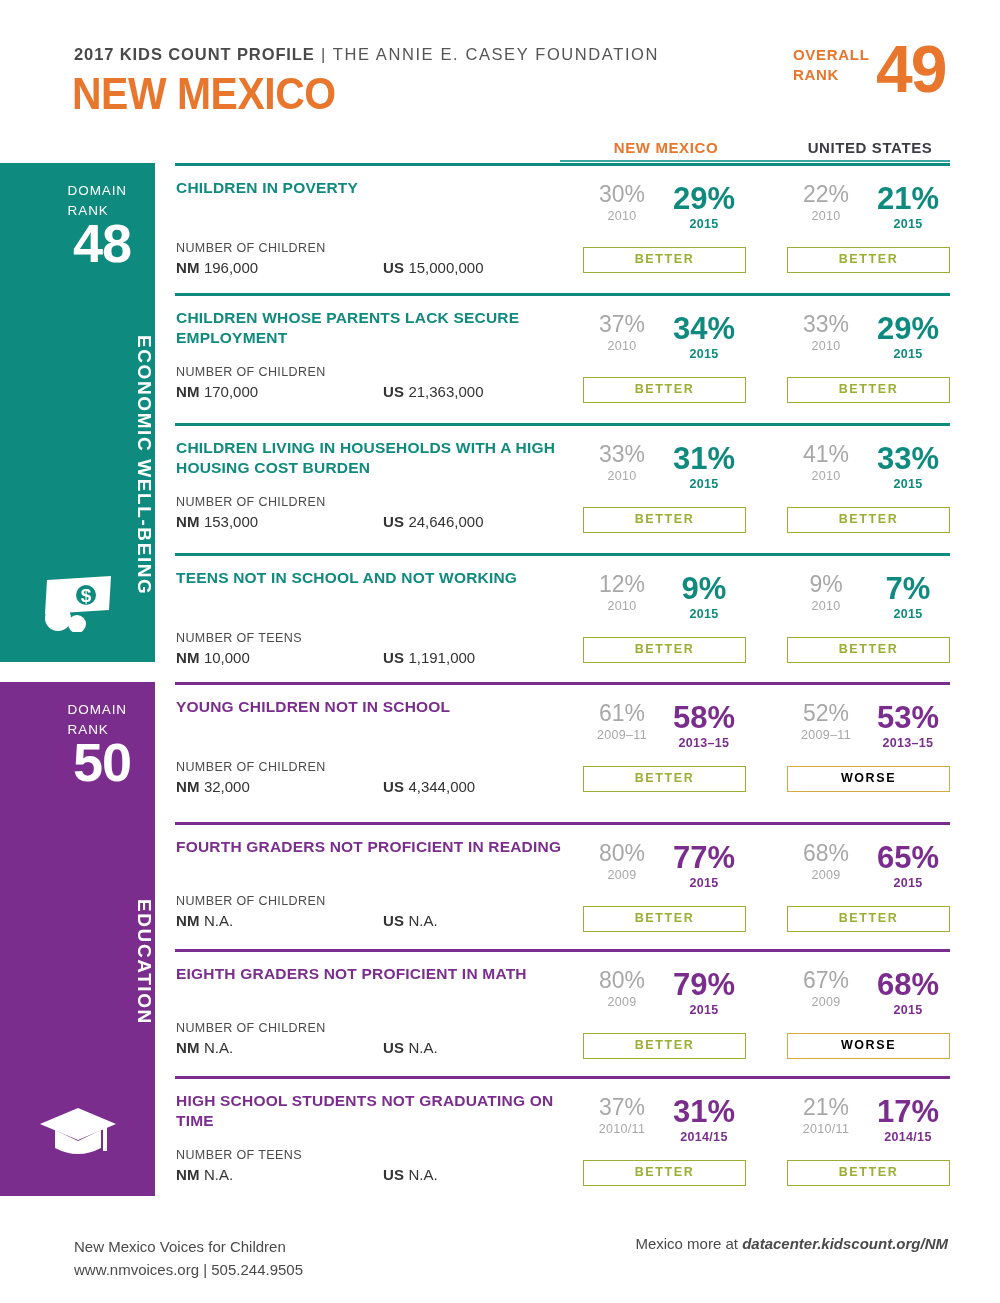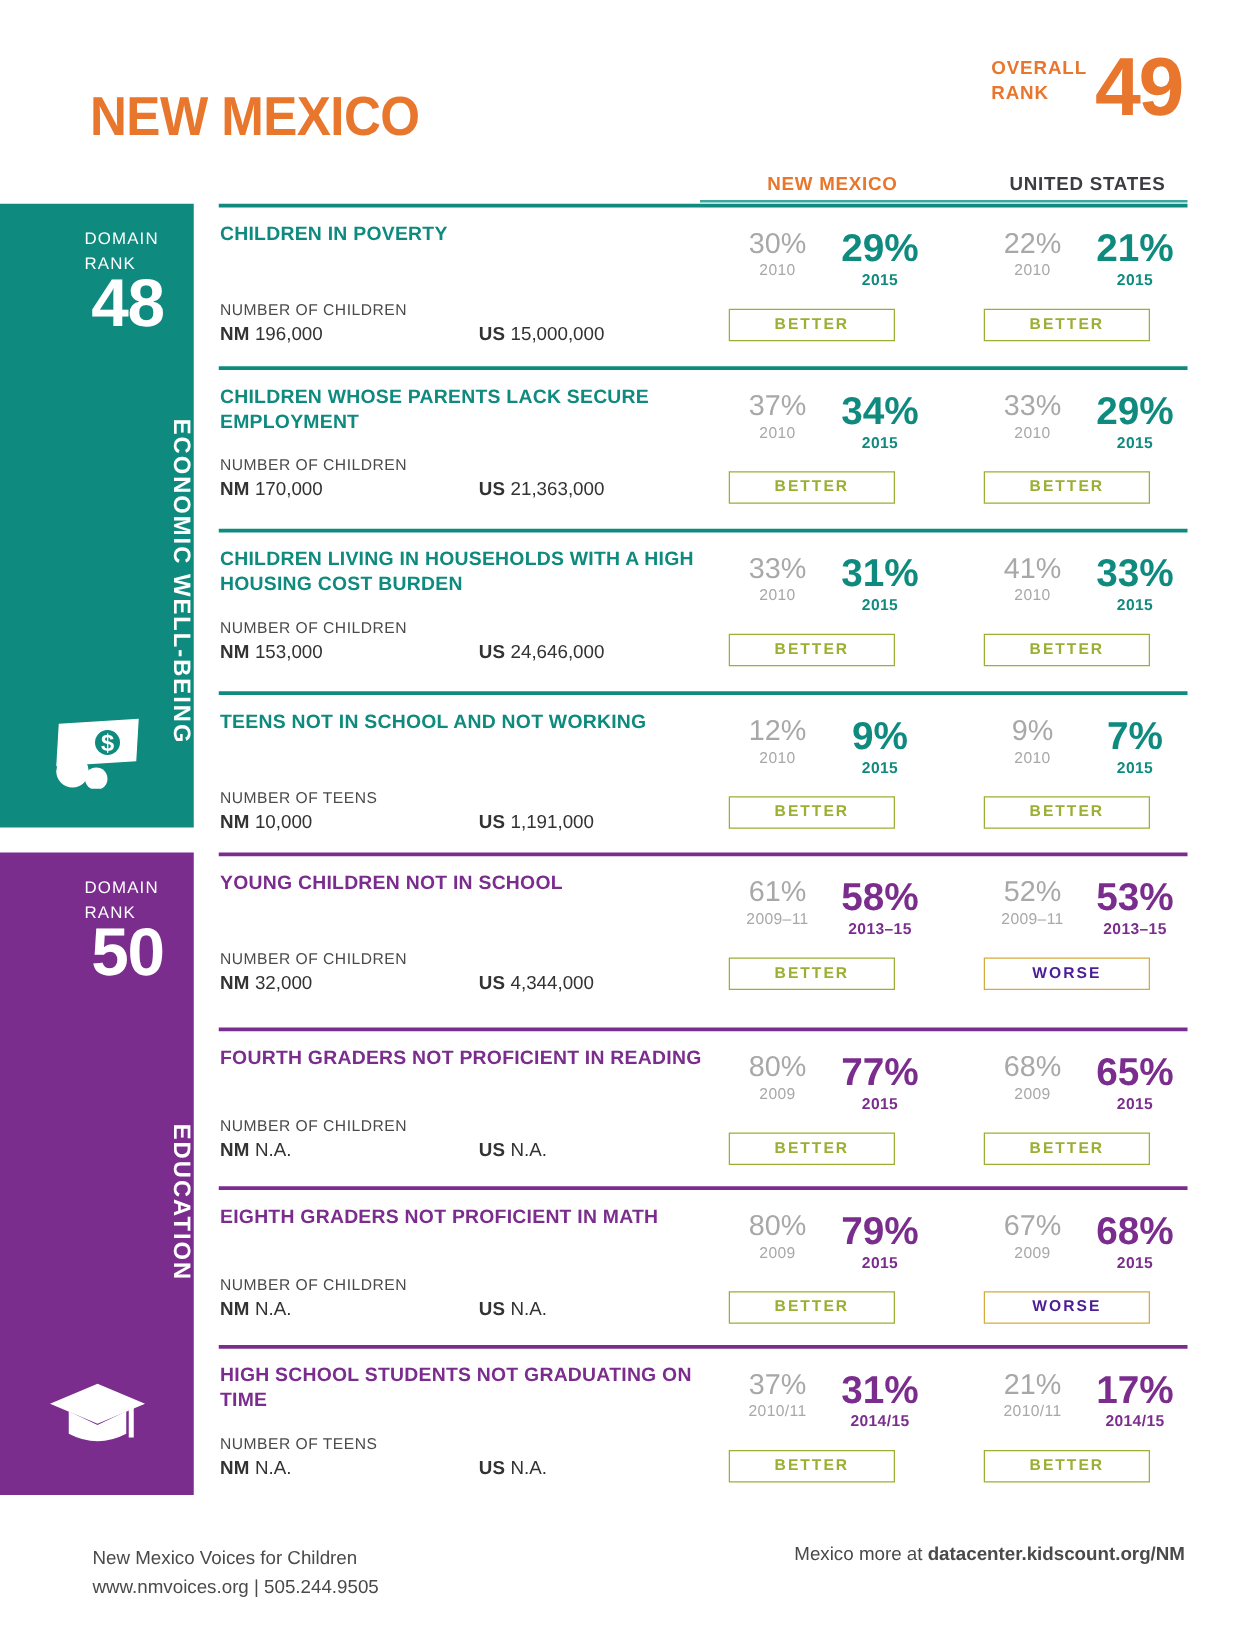--- a/index.html
+++ b/index.html
@@ -221,53 +221,56 @@
     letter-spacing: 0.3px;
     margin-top: 4px;
   }
   .stat.old .yr  { color: #a8a8a8; }
   .row.econ .stat.curr .yr { color: #0f8a7e; font-weight: bold; }
   .row.edu  .stat.curr .yr { color: #7b2d8e; font-weight: bold; }
 
   .badge {
     position: absolute;
     left: 0;
-    width: 133px; height: 26px;
+    width: 163px; height: 26px;
     border: 1.6px solid #9aaf33;
     background: #ffffff;
     font-size: 12.5px;
     font-weight: bold;
     letter-spacing: 1.6px;
     color: #9aaf33;
     text-align: center;
     line-height: 23px;
   }
-  .badge.worse { border-color: #d6aa3e; color: #4c1d95; }
+  .badge.worse { border-color: #d6aa3e; color: #000000; }
 
   
   .footer { position: absolute; left: 0; top: 1225px; width: 1000px; }
   .f-left {
     position: absolute; left: 74px; top: 10px;
     font-size: 15px; color: #4a4a4a; line-height: 1.55;
   }
   .f-right {
     position: absolute; right: 52px; top: 10px;
     font-size: 15px; color: #4a4a4a; text-align: right; white-space: nowrap;
   }
-  .f-right b { font-weight: bold; }
+  .f-right b { font-weight: bold; font-style: italic; }
   .f-note {
     position: absolute; right: 52px; top: 48px;
     font-size: 10.5px; font-weight: bold; color: #4a4a4a;
     letter-spacing: 0.2px; text-align: right; margin-top: 32px;
   }
 </style>
 </head>
 <body>
 
 <div class="header">
+  <div class="hdr-kicker">
+    <span>2017 KIDS COUNT PROFILE</span><span class="thin"> | </span><span class="thin">THE ANNIE E. CASEY FOUNDATION</span>
+  </div>
   <div class="hdr-state">NEW MEXICO</div>
   <div class="hdr-rank-label">
     <span>OVERALL</span><br>
     <span>RANK</span>
   </div>
   <div class="hdr-rank-num">49</div>
 </div>
 
 <div class="col-head nm">NEW MEXICO</div>
 <div class="col-head us">UNITED STATES</div>

